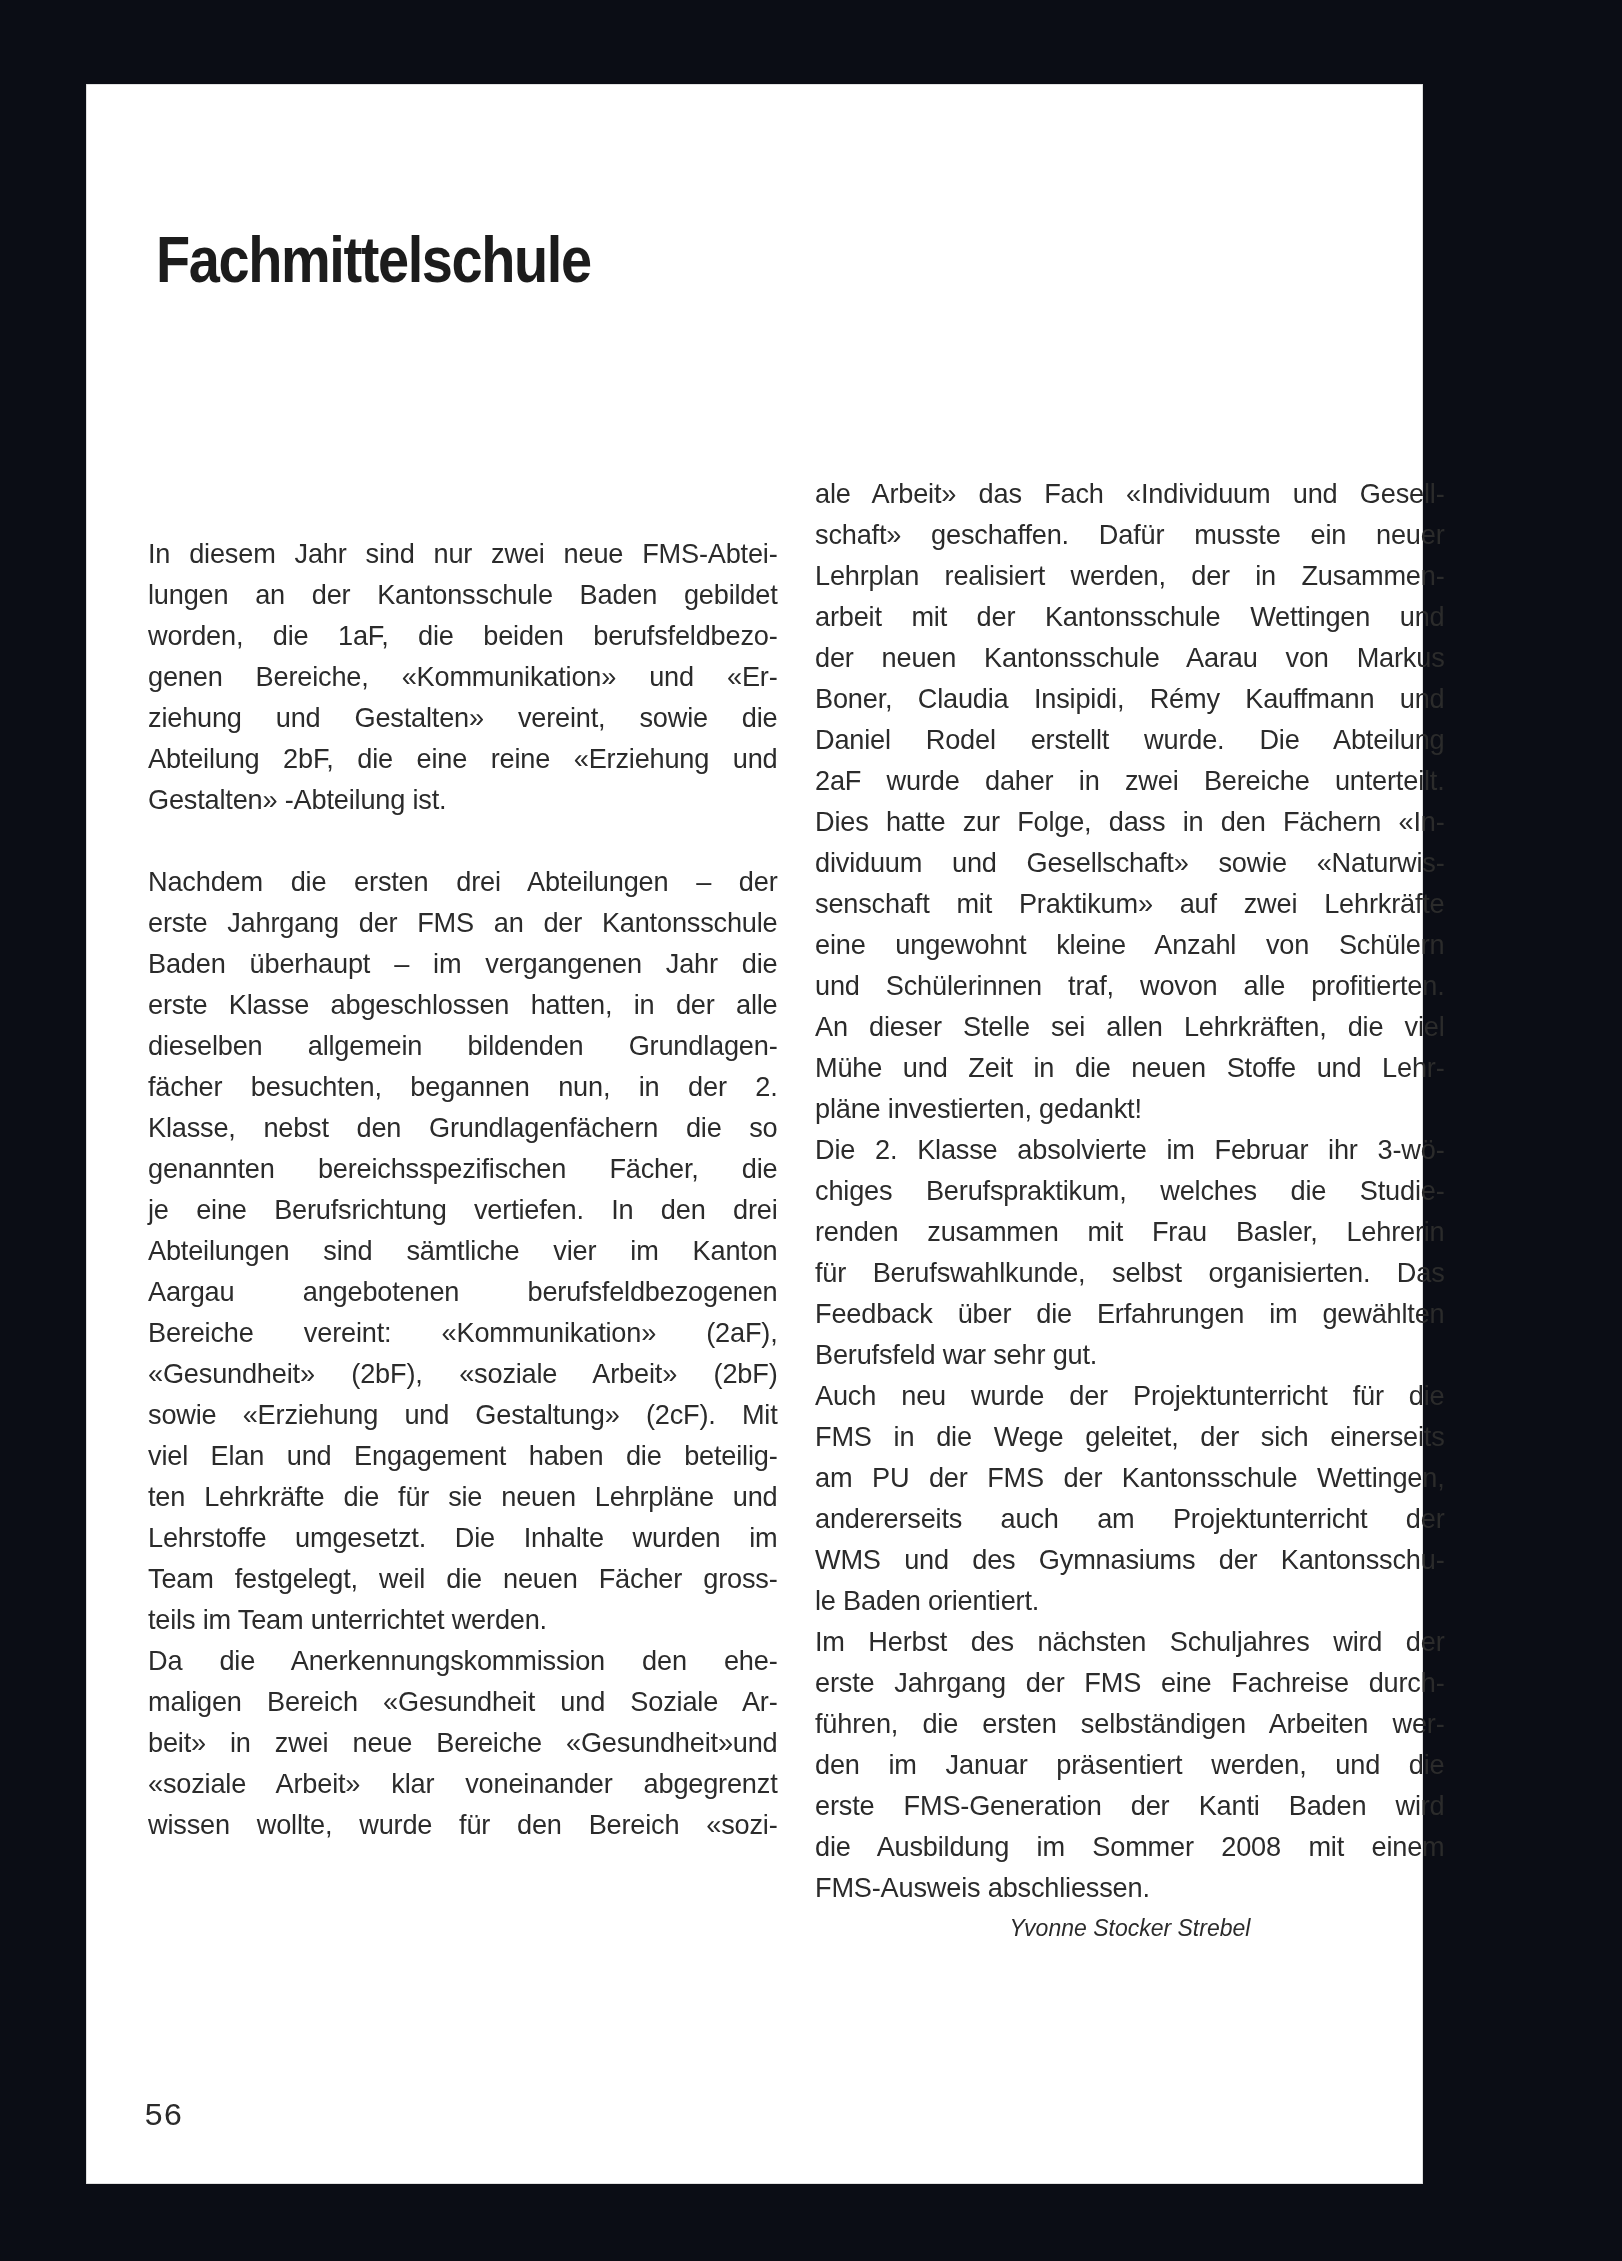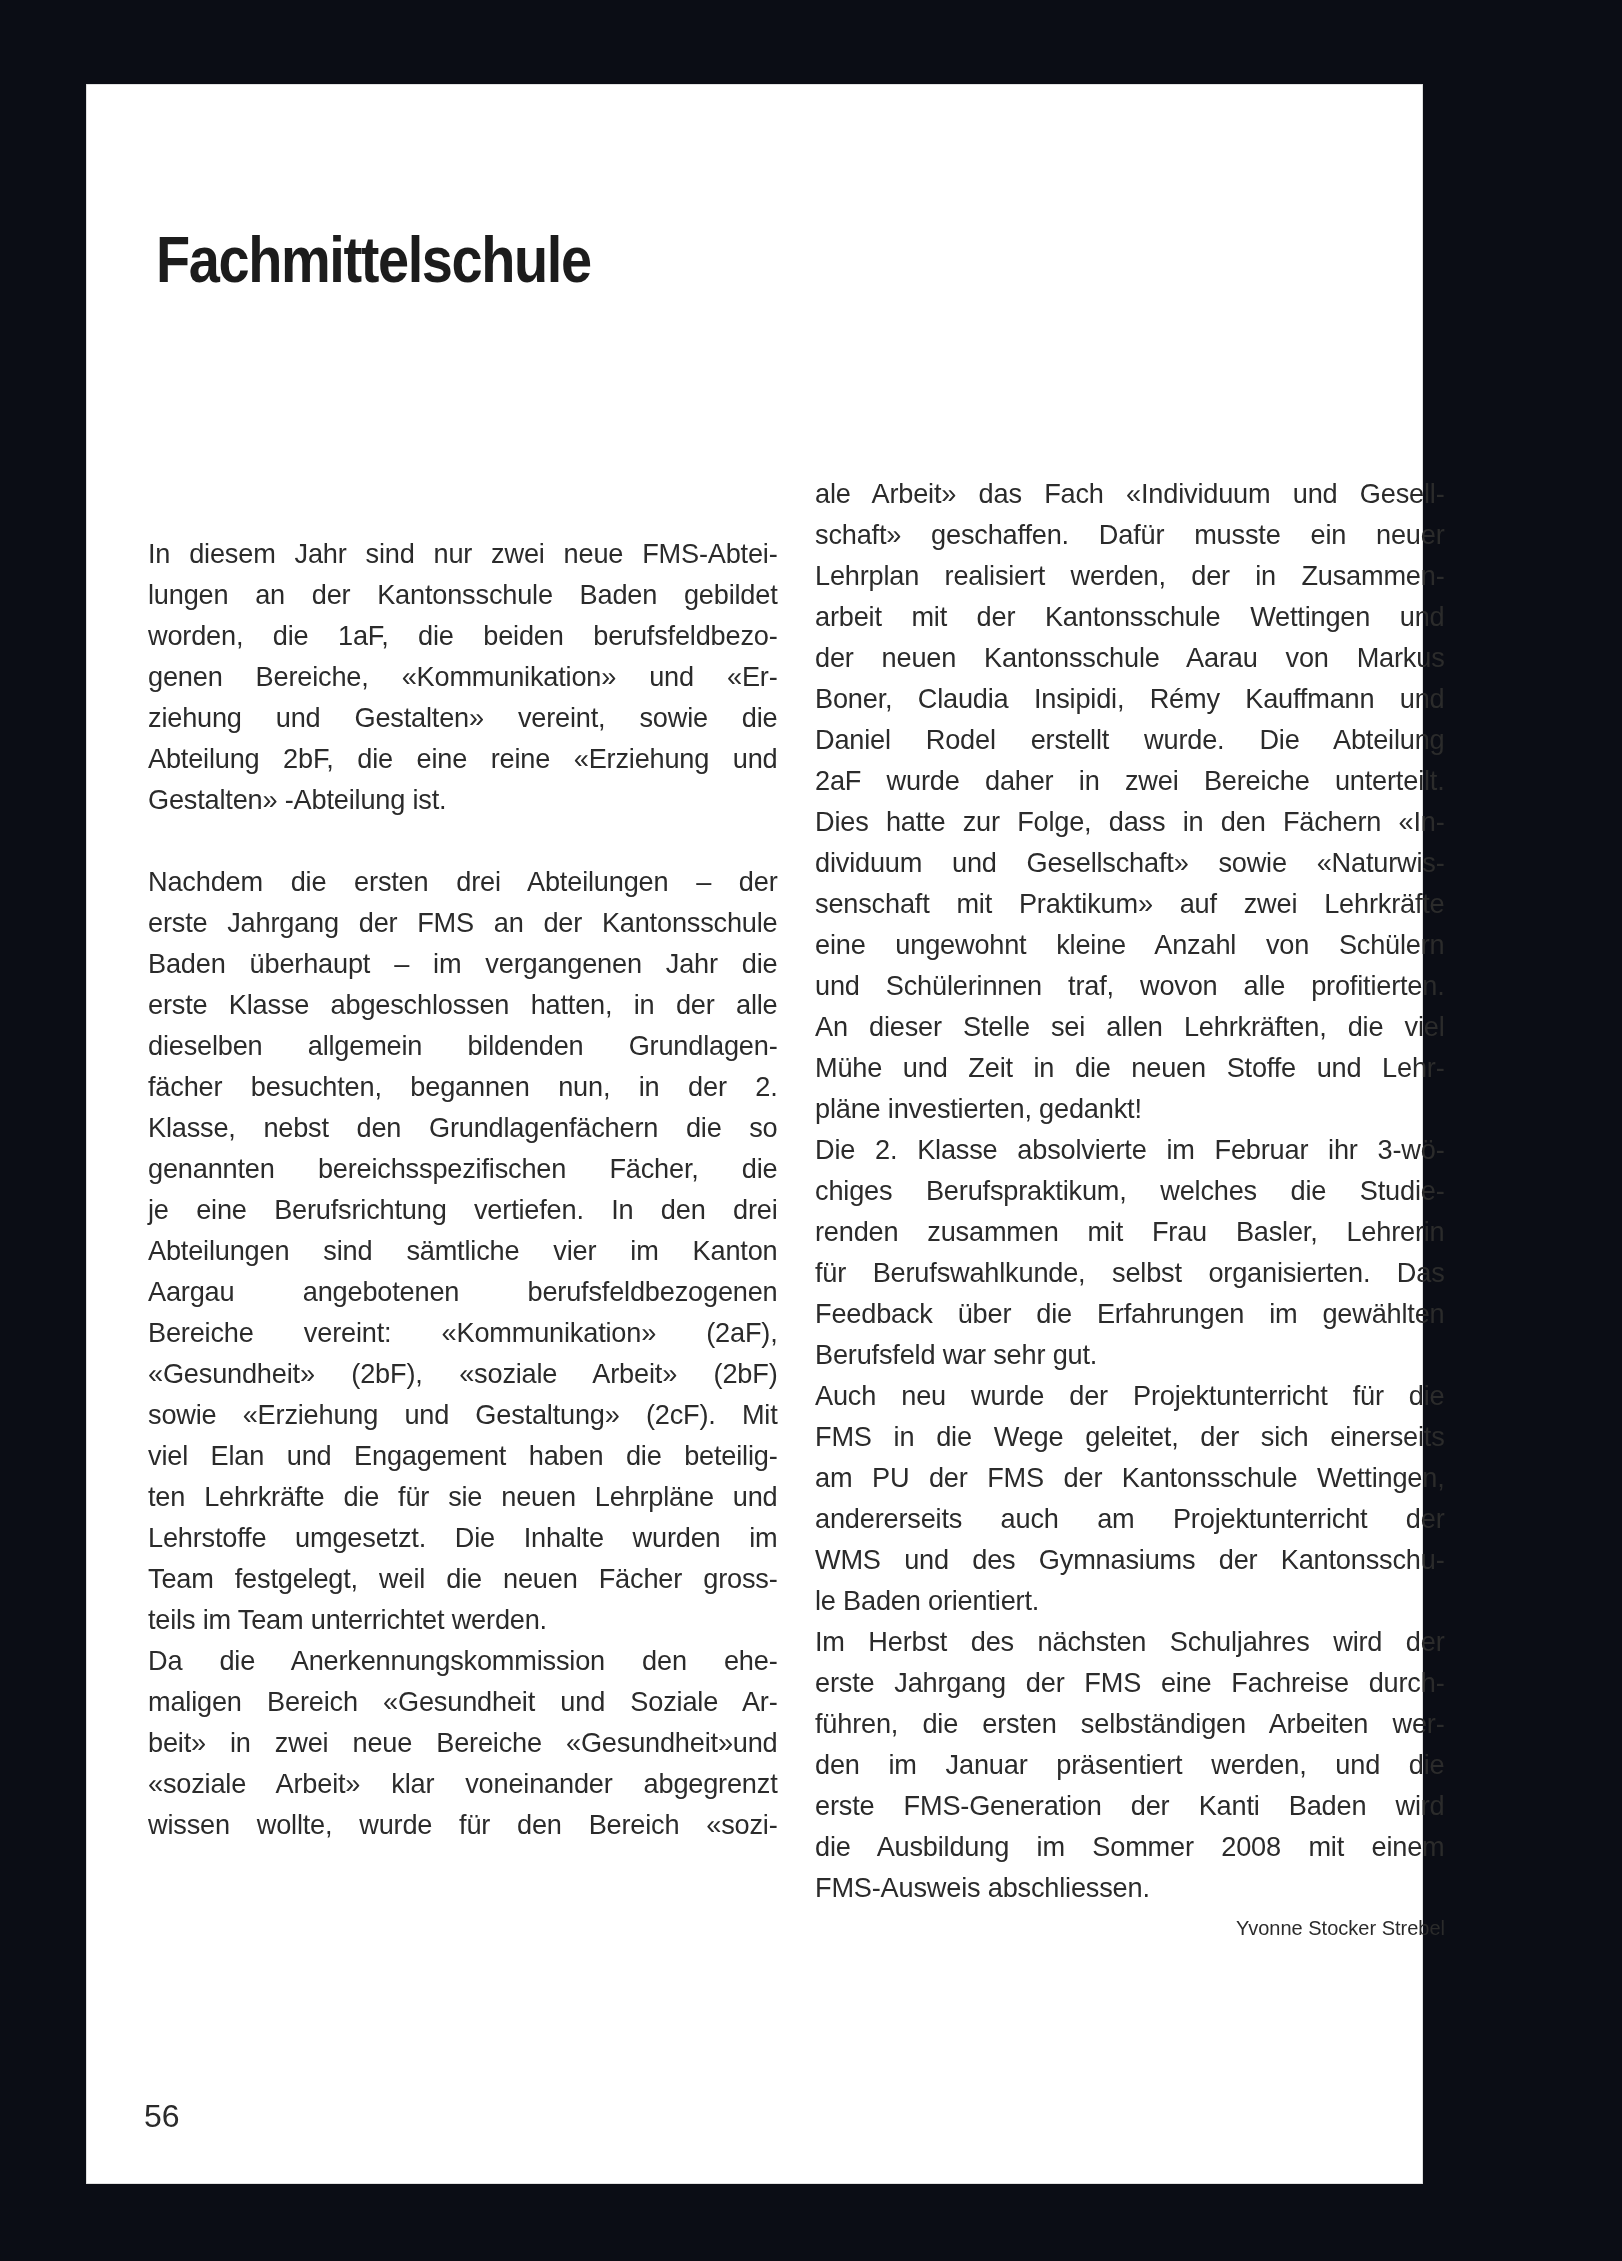--- a/index.html
+++ b/index.html
@@ -70,31 +70,32 @@
     line-height: 42px;
     color: #1e1e1e;
   }
   .gap-heading { height: 60px; }
   .gap-para { height: 41px; }
 
   .signature {
     display: block;
     height: 41px;
     line-height: 41px;
-    font-size: 20px;
-    text-align: right;
+    font-size: 23px;
+    font-style: italic;
+    text-align: center;
     width: 630px;
     color: #2b2b2b;
     font-family: "Liberation Sans", sans-serif;
   }
   .page-number {
     position: absolute;
     left: 58px;
     top: 2014px;
-    font-family: Liberation Sans, sans-serif;
+    font-family: Liberation Mono, monospace;
     font-size: 32px;
     color: #2b2b2b;
   }
 </style>
 </head>
 <body>
 
 <div class="page">
   <h1 class="title">Fachmittelschule</h1>
 

